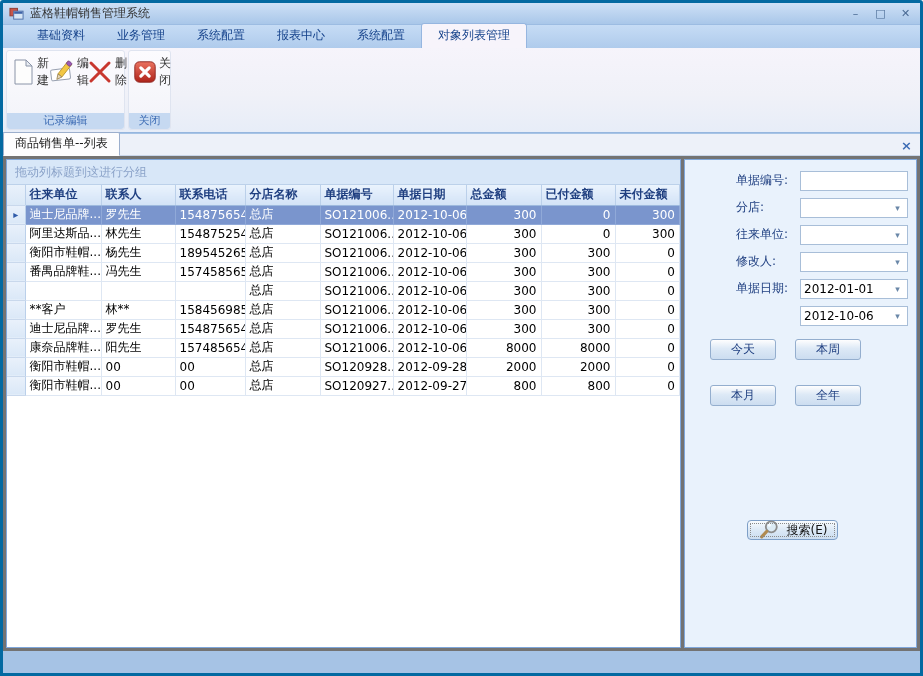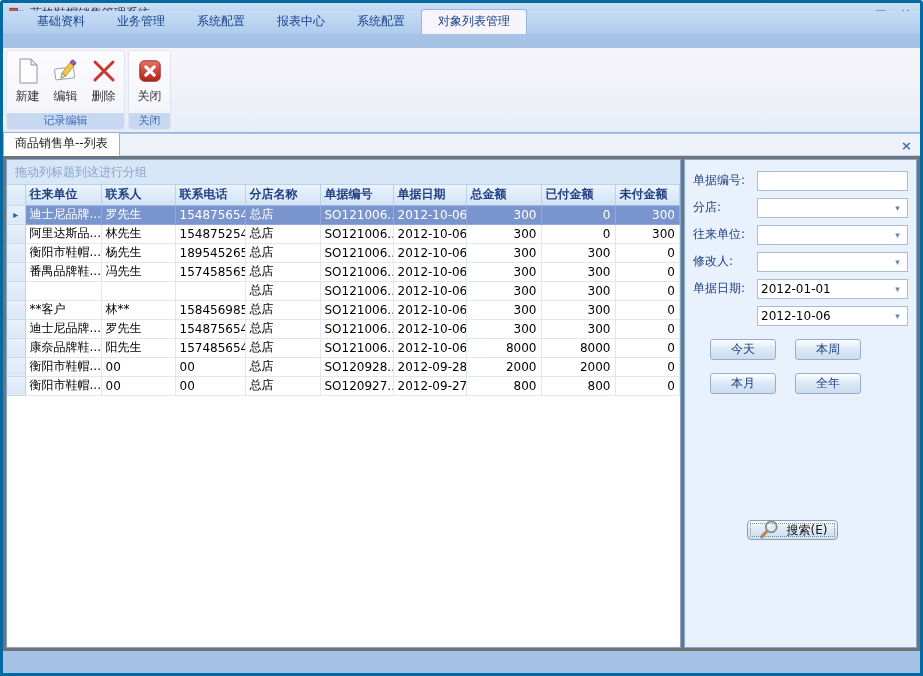--- a/index.html
+++ b/index.html
@@ -6,29 +6,29 @@
   html,body { width:923px; height:676px; font-family:"DejaVu Sans","Liberation Sans",sans-serif; font-size:12px; background:#fff; }
   .window { position:absolute; inset:0; width:923px; height:676px; border:3px solid #0369a1; border-radius:3px 3px 0 0; background:#A6C3E5; overflow:hidden; }
 
   
   .titlebar { position:absolute; left:0; top:0; right:0; height:22px; background:linear-gradient(#CEE0F6,#A9C7E9); display:flex; align-items:center; padding:0 6px; gap:6px; border-bottom:1px solid #9CBCE2; }
   .titlebar .title { color:#333; }
   .win-controls { margin-left:auto; display:flex; gap:8px; color:#4A6A94; font-size:11px; }
   .win-controls span { width:17px; text-align:center; cursor:default; }
 
   
-  .mtabs { position:absolute; left:0; top:8px; right:0; height:23px; background:linear-gradient(#C6DCF5,#AFCBEC); display:flex; align-items:flex-end; padding-left:18px; }
+  .mtabs { position:absolute; left:0; top:22px; right:0; height:23px; background:linear-gradient(#C6DCF5,#AFCBEC); display:flex; align-items:flex-end; padding-left:18px; }
   .mtab { padding:3px 16px 4px; color:#15428B; cursor:default; }
   .mtab.active { background:#F7F4FB; border:1px solid #96B6E0; border-bottom:none; border-radius:3px 3px 0 0; color:#15428B; position:relative; top:0px; }
 
   
   .ribbon { position:absolute; left:0; top:45px; right:0; height:85px; background:linear-gradient(180deg,#F6F4FB 0%,#F0F1F8 55%,#E7EDF8 100%); border-bottom:1px solid #95B6DF; display:flex; align-items:stretch; padding:2px 0 0 3px; gap:3px; }
   .rgroup { display:flex; flex-direction:column; border:1px solid #DFE4F0; border-radius:3px; background:linear-gradient(#FCFBFE,#F2F3F9); height:80px; }
   .rbtns { flex:1; display:flex; align-items:flex-start; padding:2px 3px; gap:3px; }
-  .rbtn { width:35px; display:flex; flex-direction:column; align-items:center; padding-top:2px; gap:1px; color:#333; cursor:default; border-radius:3px; }
+  .rbtn { width:35px; display:flex; align-items:center; padding-top:2px; gap:1px; color:#333; cursor:default; border-radius:3px; }
   .ricon { width:30px; height:32px; display:flex; align-items:center; justify-content:center; }
   .rgl { height:16px; background:#C6D9F1; color:#3E6DB5; font-size:11px; text-align:center; line-height:15px; border-radius:0 0 3px 3px; padding:0 6px; }
 
   
   .docstrip { position:absolute; left:0; top:131px; right:0; height:22px; background:#EDF1F9; border-bottom:1px solid #C9D6E9; display:flex; align-items:flex-end; padding-left:0; }
   .doctab { background:#FDFDFE; border:1px solid #9CAFCD; border-bottom:1px solid #FDFDFE; margin-bottom:-1px; border-radius:2px 2px 0 0; padding:2px 11px 3px; color:#1B1B1B; }
   .doc-close { position:absolute; right:8px; top:4px; color:#3E6DB5; font-weight:bold; font-size:13px; cursor:default; }
 
   
   .main { position:absolute; left:0; top:153px; right:0; bottom:22px; background:#737373; display:flex; padding:3px; gap:3px; }
@@ -38,28 +38,28 @@
   .groupby { height:25px; background:#D8E7F8; border-bottom:1px solid #BCD1EA; color:#8AA2C8; display:flex; align-items:center; padding-left:8px; flex:0 0 auto; }
   table.grid { border-collapse:collapse; table-layout:fixed; width:100%; }
   table.grid th { height:20px; font-weight:bold; text-align:left; padding:0 4px; color:#1F3F80; background:linear-gradient(#EAF3FD,#D2E2F6); border-right:1px solid #BBD0EA; border-bottom:1px solid #9DB9DE; overflow:hidden; white-space:nowrap; }
   table.grid td { height:19px; padding:0 4px; color:#000; border-right:1px solid #DEE7F3; border-bottom:1px solid #DEE7F3; overflow:hidden; white-space:nowrap; }
   table.grid td.ind, table.grid th.ind { background:linear-gradient(#E9F1FB,#DAE8F7); border-right:1px solid #BBD0EA; border-bottom:1px solid #C9D8EC; color:#2E5AA8; font-size:10px; text-align:center; padding:0; }
   tr.sel td:not(.ind) { background:#7A95CD; color:#fff; border-right-color:#90A9D8; border-bottom-color:#90A9D8; }
 
   
   .search-panel { width:233px; background:#E9F2FC; border:1px solid #7FA7DB; display:flex; flex-direction:column; position:relative; }
   .sp-header { height:21px; background:linear-gradient(#D9E8F9,#C7DDF4); border-bottom:1px solid #AECBEA; color:#1F3F80; font-weight:bold; display:flex; align-items:center; padding-left:8px; flex:0 0 auto; }
-  .sp-fields { padding:10px 8px 0; display:flex; flex-direction:column; gap:6px; }
+  .sp-fields { padding:10px 8px 0; display:flex; flex-direction:column; gap:6px;margin-left:43px; }
   .frow { display:flex; align-items:center; height:21px; }
   .flabel { width:64px; color:#1F3F80; flex:0 0 auto; }
   .fctl { flex:1; height:20px; background:#fff; border:1px solid #A8BED8; display:flex; align-items:center; padding:0 3px; color:#000; }
   .fctl .fval { flex:1; overflow:hidden; white-space:nowrap; }
   .fctl .arrow { color:#6A87A8; font-size:9px; width:13px; text-align:center; }
   .fctl .dots { color:#6A87A8; font-weight:bold; width:15px; text-align:center; }
-  .quick { margin:13px 0 0 25px; display:grid; grid-template-columns:66px 66px; gap:13px 19px; }
+  .quick { margin:13px 0 0 25px; display:grid; grid-template-columns:66px 66px; gap:25px 19px; }
   .qbtn { height:21px; background:linear-gradient(#FEFEFE,#DDE9F6 45%,#CCDDF0); border:1px solid #94AECE; border-radius:3px; color:#1F3F80; font-size:12px; font-family:inherit; cursor:default; }
   .sp-search { position:absolute; left:62px; top:360px; width:91px; height:20px; background:linear-gradient(#F9FCFE,#DCE9F6 50%,#CBDDF0); border:1px solid #7E9FC7; border-radius:4px; display:flex; align-items:center; justify-content:center; gap:7px; color:#111; font-size:12px; font-family:inherit; outline:1px dotted #8a8a8a; outline-offset:-4px; cursor:default; }
 
   
   .statusbar { position:absolute; left:0; right:0; bottom:0; height:22px; background:linear-gradient(#DDEBFB,#C3DAF2); border-top:1px solid #E9F2FB; display:flex; align-items:center; color:#1F3F80; padding-left:7px; }
   .sb-right { margin-left:auto; width:166px; height:100%; border-left:1px solid #A9C4E0; box-shadow:inset 1px 0 0 #EAF3FC; display:flex; align-items:center; padding-left:13px; }
   .grip { position:absolute; right:2px; bottom:2px; }
 </style>
 </head>
 <body>

